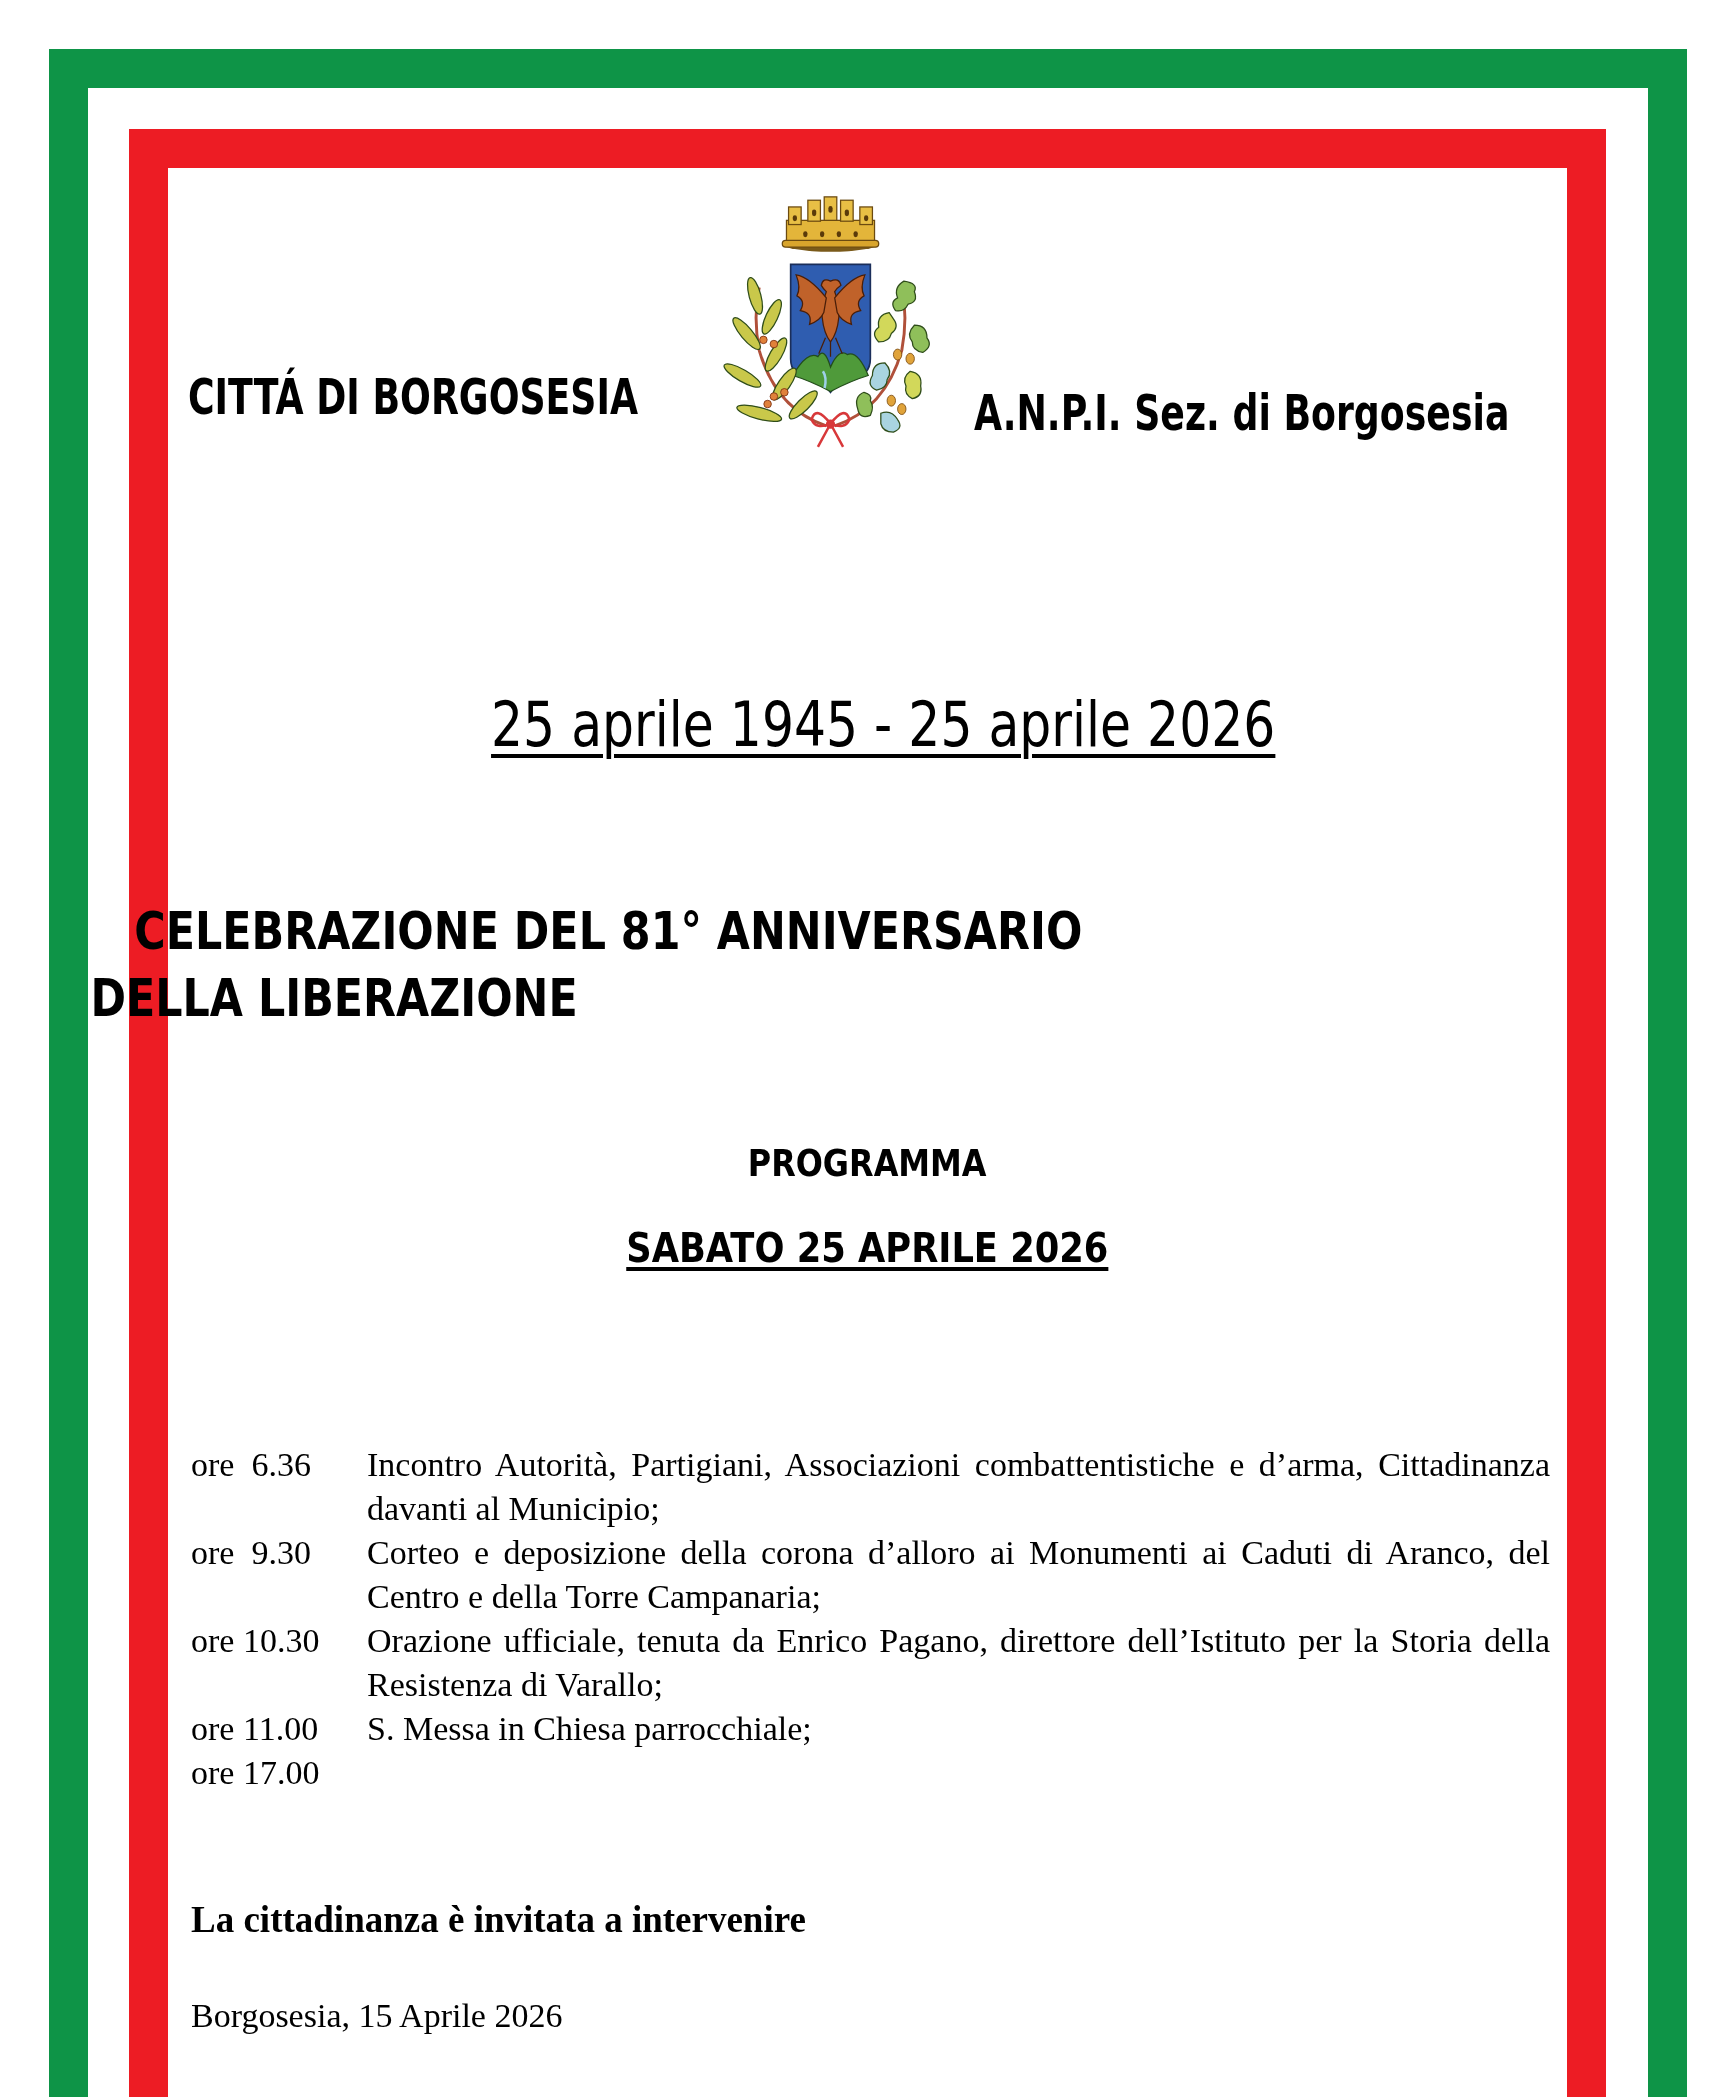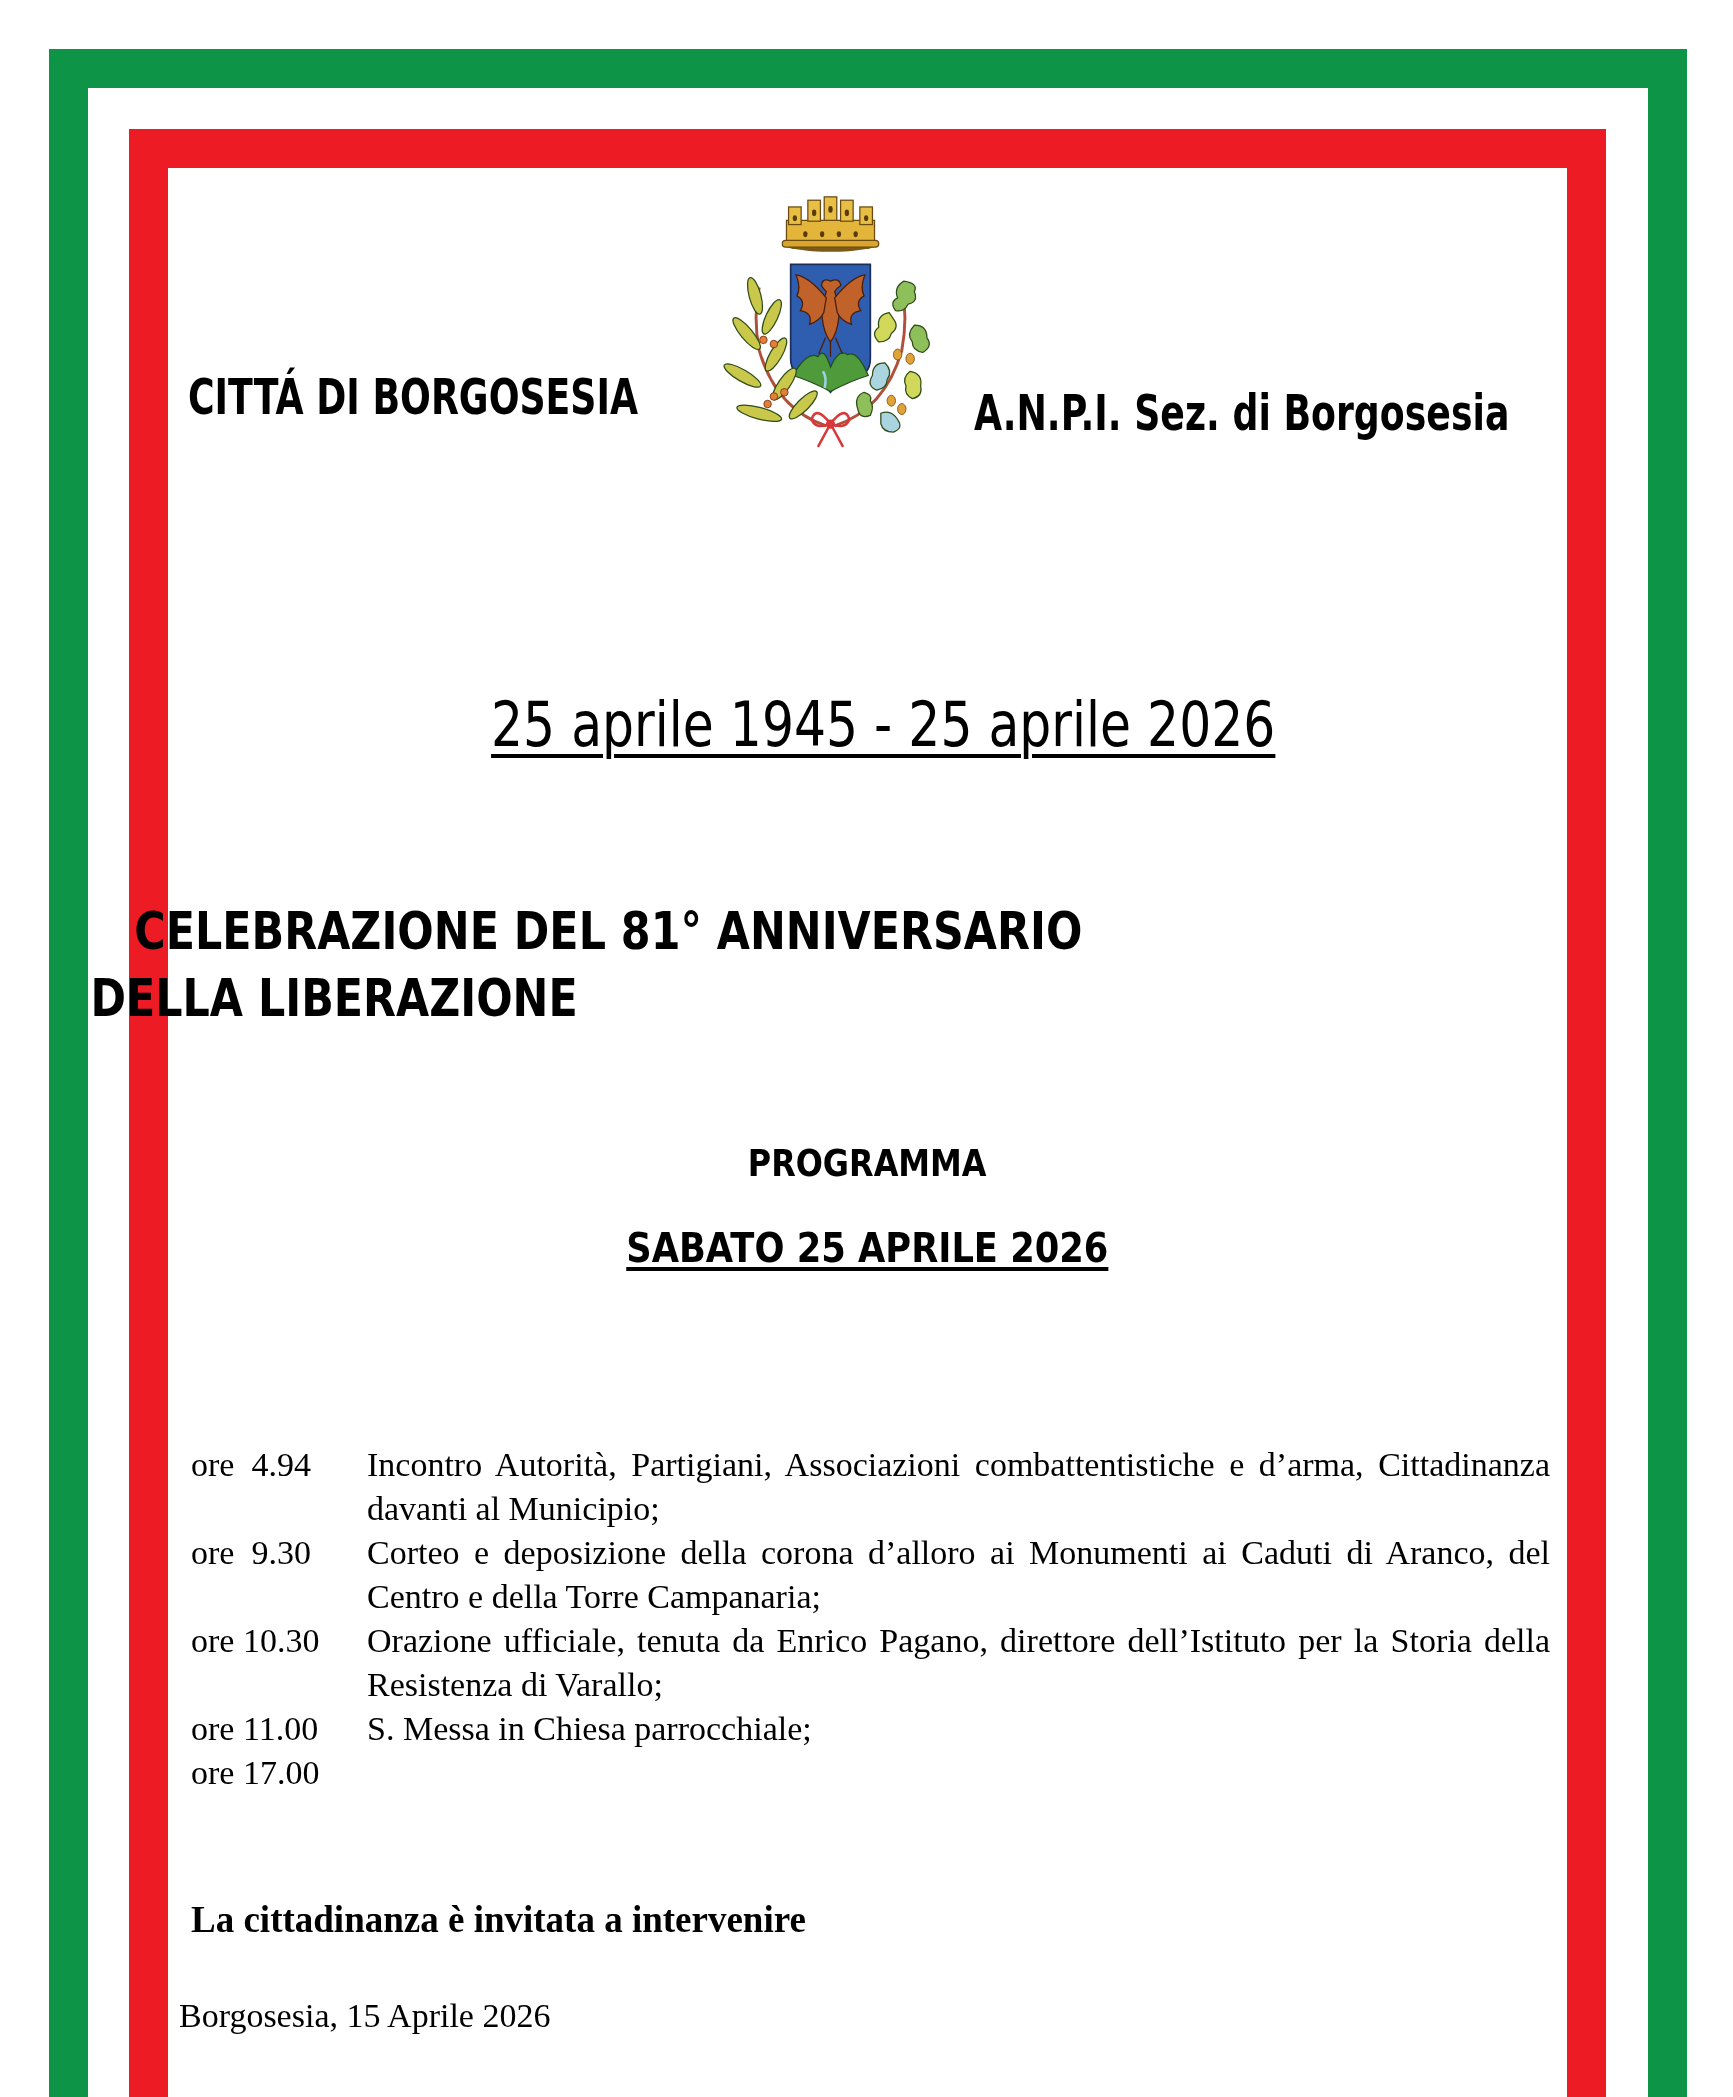--- a/index.html
+++ b/index.html
@@ -133,21 +133,21 @@
       text-align-last: left;
     }
 
     .invite {
       left: 191px; top: 1898px;
       font-family: "Liberation Serif", serif;
       font-weight: bold;
       font-size: 37px;
     }
     .place-date {
-      left: 179px; top: 1997px;
+      left: 191px; top: 1997px;
       font-family: "Liberation Serif", serif;
       font-size: 34px;
     }
   </style>
 </head>
 <body>
 
 <div class="frame frame-green"></div>
 <div class="frame frame-red"></div>
 
@@ -259,21 +259,21 @@
 <div class="abs programma">
   <span>PROGRAMMA</span>
 </div>
 
 <div class="abs day">
   <span>SABATO 25 APRILE 2026</span>
 </div>
 
 <div class="program">
   <div class="prog-row">
-    <div class="prog-time">ore  4.94</div>
+    <div class="prog-time">ore  6.36</div>
     <div class="prog-desc">Incontro Autorità, Partigiani, Associazioni combattentistiche e d’arma, Cittadinanza davanti al Municipio;</div>
   </div>
   <div class="prog-row">
     <div class="prog-time">ore  9.30</div>
     <div class="prog-desc">Corteo e deposizione della corona d’alloro ai Monumenti ai Caduti di Aranco, del Centro e della Torre Campanaria;</div>
   </div>
   <div class="prog-row">
     <div class="prog-time">ore 10.30</div>
     <div class="prog-desc">Orazione ufficiale, tenuta da Enrico Pagano, direttore dell’Istituto per la Storia della Resistenza di Varallo;</div>
   </div>

